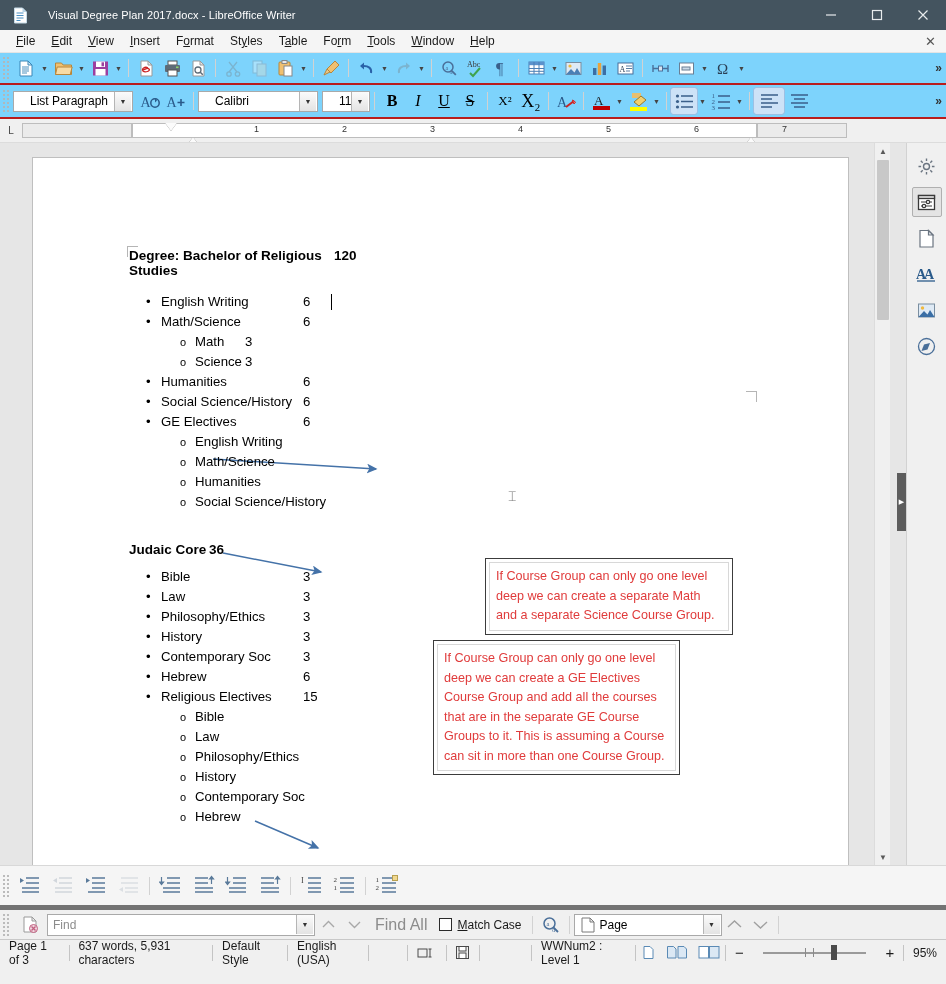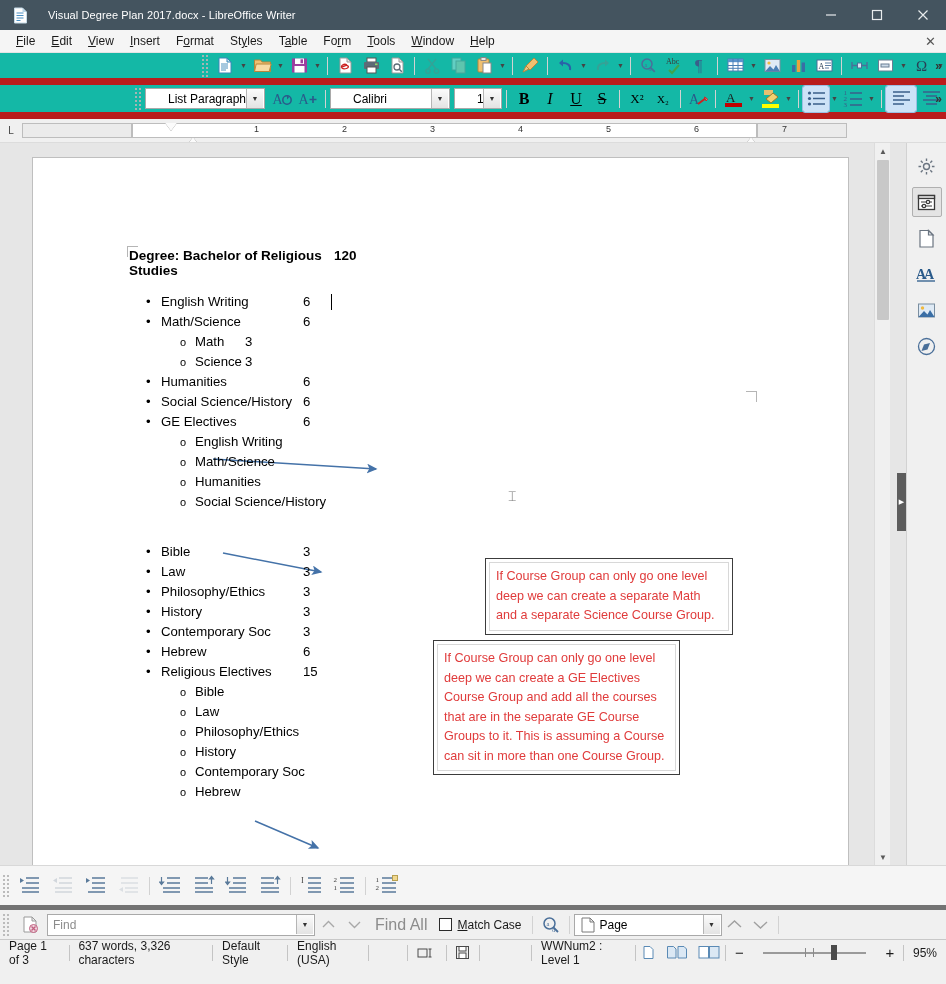--- a/index.html
+++ b/index.html
@@ -23,37 +23,37 @@
            color:#e8eced; font-size:13px;}
 
   
   .menubar{ height:23px; background:#f5f5f5; display:flex; align-items:center;
             padding-left:8px; border-bottom:1px solid #e4e4e4; position:relative;}
   .menu-item{ padding:2px 8px; font-size:12px; color:#1a1a1a;}
   .menu-item u{ text-decoration:underline;}
   .menu-close{ position:absolute; right:10px; color:#555; font-size:13px;}
 
   
-  .toolbar{ height:32px; background:#14b8a6; display:flex; align-items:center;
-            border-bottom:7px solid #b91c1c; position:relative;justify-content:flex-end;}
+  .toolbar{ height:32px; background:#7dd3fc; display:flex; align-items:center;
+            border-bottom:2px solid #b91c1c; position:relative;}
   .grip{ width:8px; height:24px; margin:0 3px 0 2px;
          background-image:radial-gradient(#b5b5b5 35%, transparent 36%);
          background-size:4px 4px; opacity:.9;}
   .ticon{ width:26px; height:26px; display:flex; align-items:center; justify-content:center;
           border-radius:2px; cursor:default;}
   .ticon.dis{ opacity:.33;}
   .ticon.act{ background:#cde2f7; outline:1px solid #9cc0e4;}
   .tarrow{ width:11px; height:26px; display:flex; align-items:center; justify-content:center;
            font-size:7px; color:#444;}
   .tsep{ width:1px; height:18px; background:#d2d2d2; margin:0 4px;}
   .toverflow{ position:absolute; right:4px; font-size:12px; color:#333; font-weight:bold;}
 
   
   .combo{ height:21px; border:1px solid #a9a9a9; background:#fff; display:flex;
-          align-items:center; font-size:12px; padding-left:22px; position:relative;}
+          align-items:center; font-size:12px; padding-left:16px; position:relative;}
   .combo .cval{ flex:1; overflow:hidden; white-space:nowrap;}
   .cbtn{ width:17px; height:19px; background:linear-gradient(#fbfbfb,#e3e3e3);
          border-left:1px solid #b5b5b5; display:flex; align-items:center;
          justify-content:center; font-size:7px; color:#333; margin:0 1px 0 0;}
 
   
   .rulerbar{ height:24px; background:#f0f0f0; display:flex; align-items:center;
              border-bottom:1px solid #dcdcdc; position:relative; overflow:hidden;}
   .ruler-L{ width:22px; text-align:center; font-size:10px; color:#444;}
   .ruler{ position:relative; height:15px; flex:1; margin-right:16px;}
@@ -432,21 +432,21 @@
     <span>U</span>
   </div>
   <div class="ticon" style="font-size:16px;text-decoration:line-through;font-family:'Liberation Serif',serif;">
     <span>S</span>
   </div>
   <div class="tsep"></div>
 
   <div class="ticon" style="font-size:13px;font-family:'Liberation Serif',serif;">
     <span>X²</span>
   </div>
-  <div class="ticon" style="font-size:11px;font-family:'Liberation Serif',serif;">
+  <div class="ticon" style="font-size:18px;font-family:'Liberation Serif',serif;">
     <span>X₂</span>
   </div>
   <div class="tsep"></div>
 
   <div class="ticon">
     <svg width="21" height="21" viewBox="0 0 21 21">
       <text x="1" y="16" font-size="14" fill="#2a5a8a" font-family="serif">A</text>
       <path d="M10 16l8-6" stroke="#cc2222" stroke-width="2"></path>
       <path d="M16.5 9l3 2-1.5 2z" fill="#e8b0b0" stroke="#cc2222"></path>
     </svg>
@@ -612,20 +612,24 @@
             <span class="txt">Humanities</span>
           </li>
           <li class="sub">
             <span class="bul" style="width:66px;padding-left:51px;font-size:11px;">o</span>
             <span class="txt">Social Science/History</span>
           </li>
         </ul>
 
         <div class="gap" style="height:30px;"></div>
 
+        <div class="h-line" style="margin-bottom:10px;">
+          <span class="lbl" style="width:80px;">Judaic Core</span>
+          <span class="num">36</span>
+        </div>
 
         <ul class="blist">
           <li>
             <span class="bul">•</span>
             <span class="txt">Bible</span>
             <span class="val">3</span>
           </li>
           <li>
             <span class="bul">•</span>
             <span class="txt">Law</span>
@@ -912,21 +916,21 @@
     <svg width="17" height="17" viewBox="0 0 17 17">
         <path d="M2 6l6.5 6 6.5-6" fill="none" stroke="#a0a0a0" stroke-width="1.4"></path>
       </svg>
   </div>
   <div class="tsep"></div>
 </div>
 
 <div class="statusbar">
   <div class="st">Page 1 of 3</div>
   <div class="st-sep"></div>
-  <div class="st">637 words, 3,326 characters</div>
+  <div class="st">637 words, 5,931 characters</div>
   <div class="st-sep"></div>
   <div class="st">Default Style</div>
   <div class="st-sep"></div>
   <div class="st">English (USA)</div>
   <div class="st-sep"></div>
   <div class="st" style="width:42px;"></div>
   <div class="st-sep"></div>
   <div class="st">
     <svg width="20" height="14" viewBox="0 0 20 14">
       <rect x="1" y="3" width="9" height="8" fill="none" stroke="#4a4a4a"></rect>

